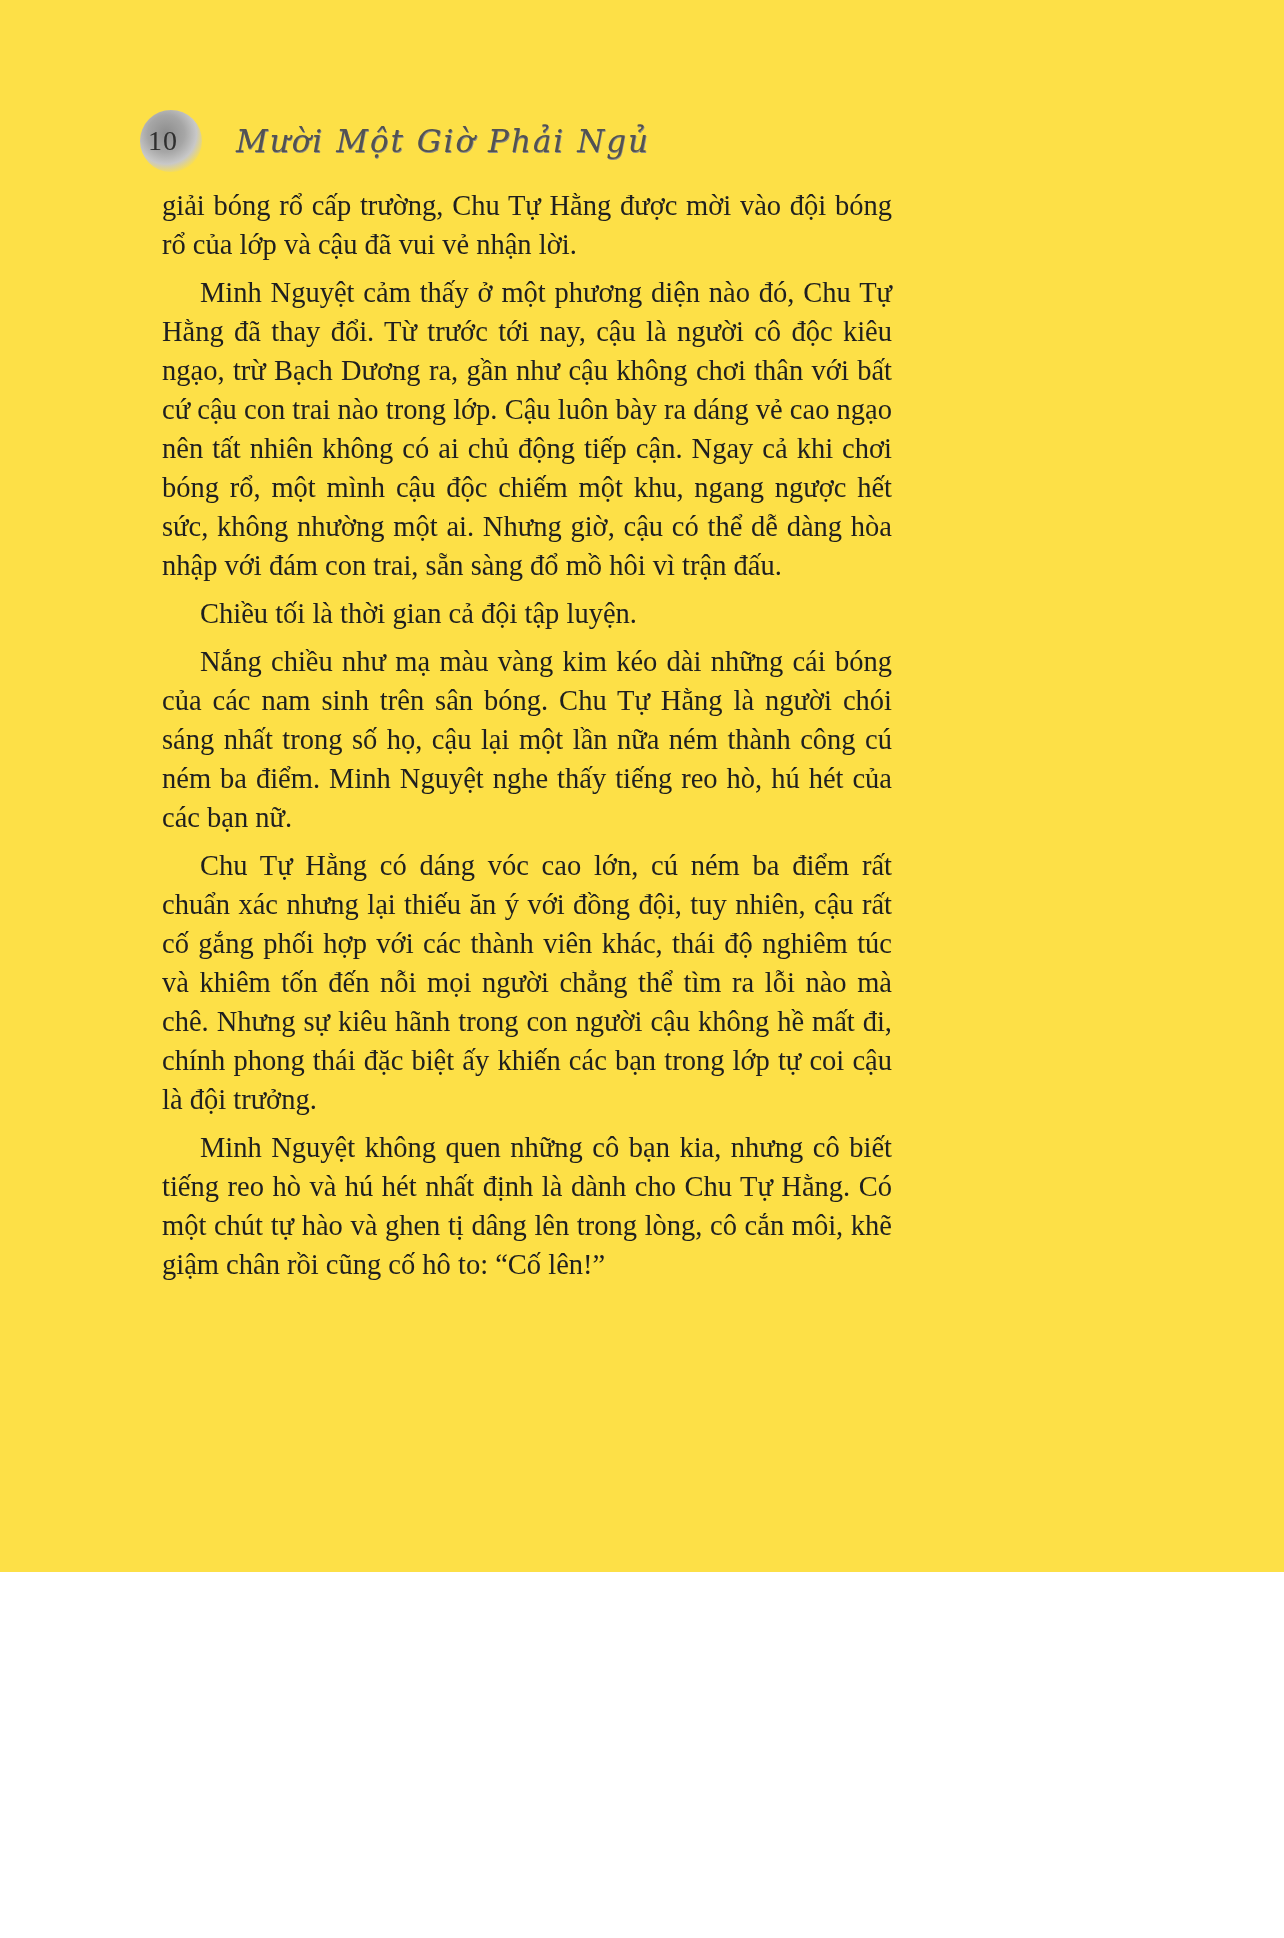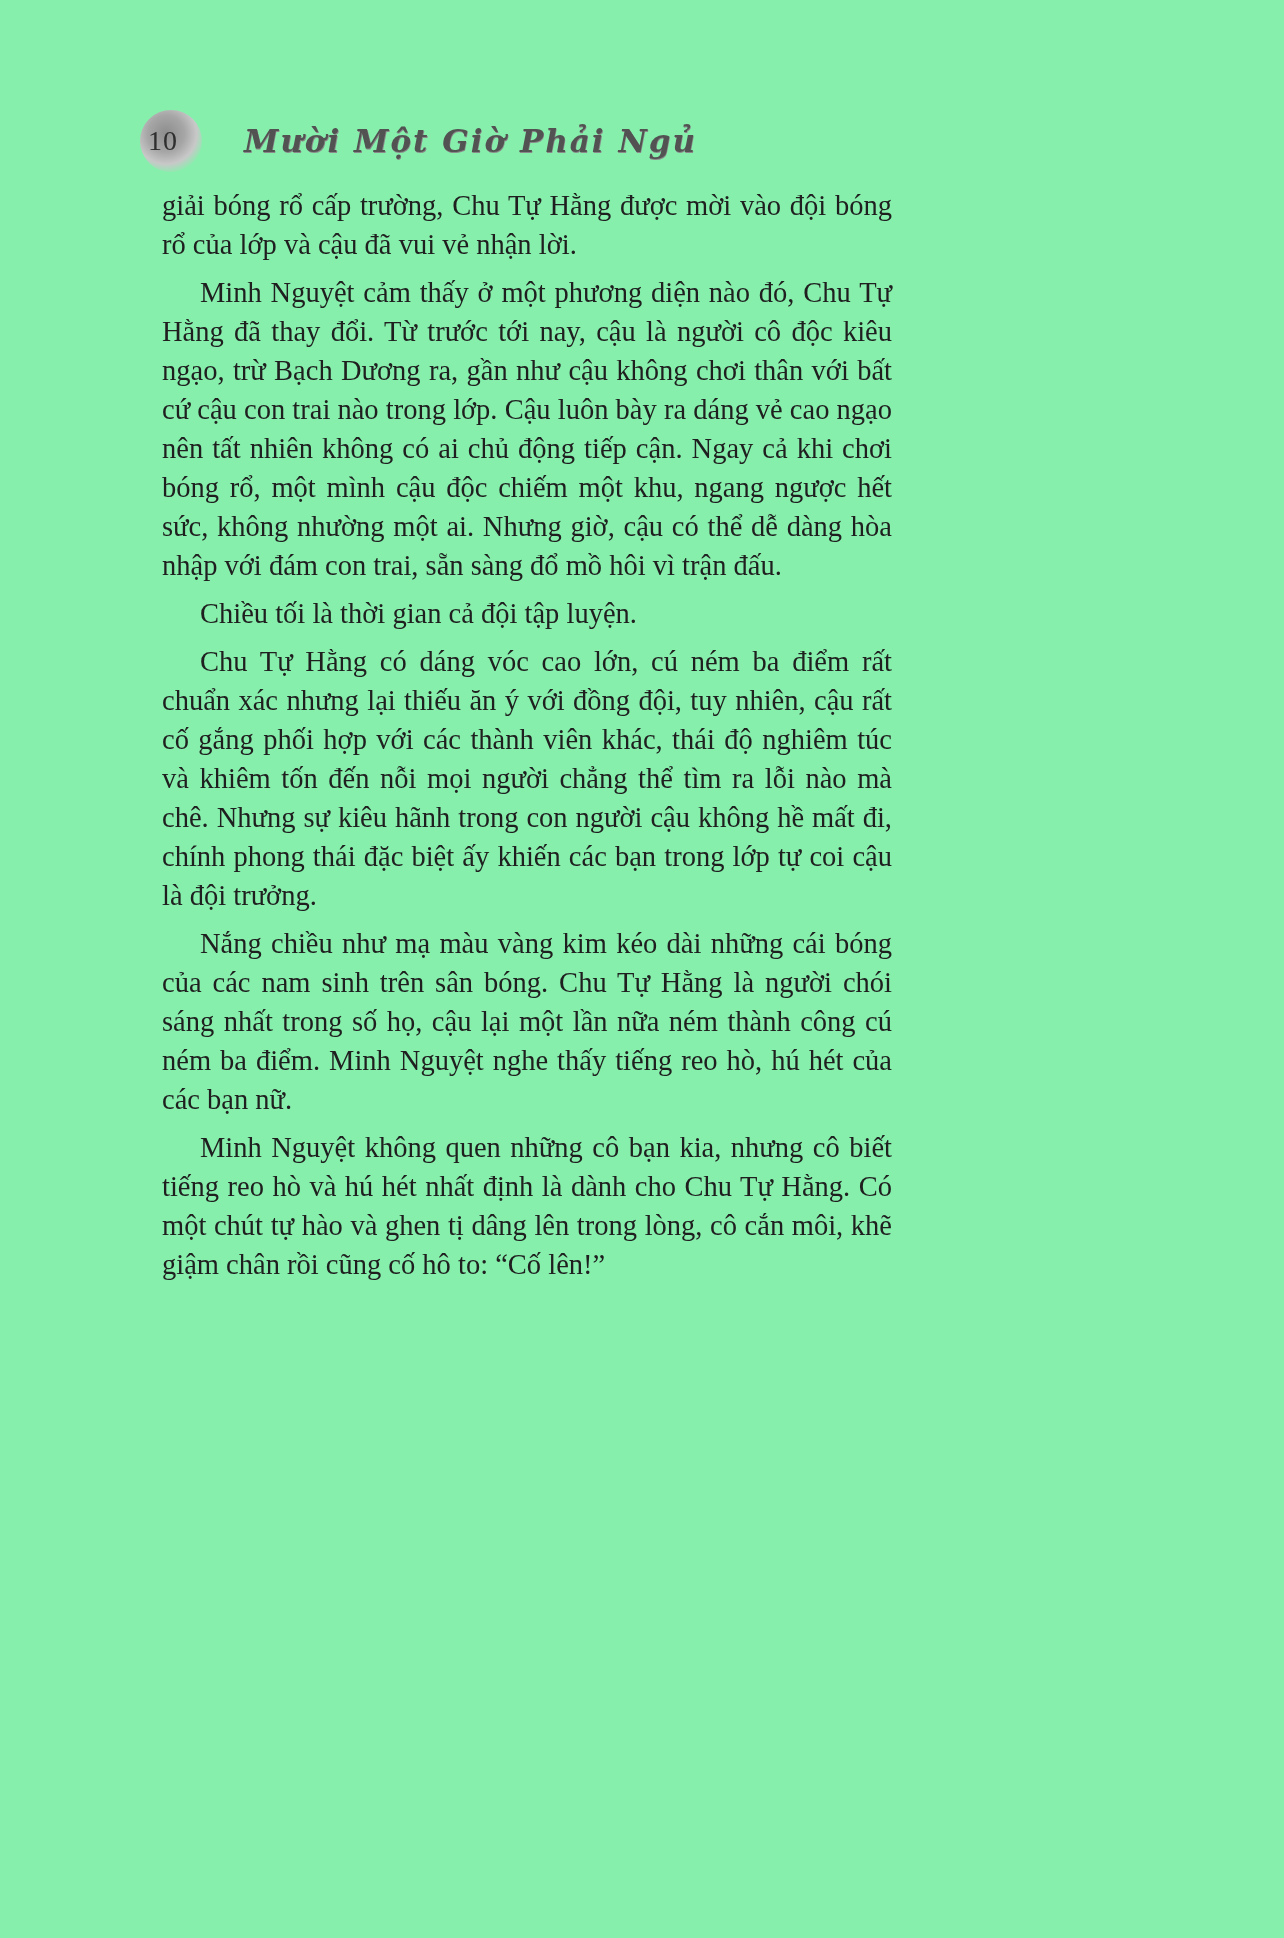--- a/index.html
+++ b/index.html
@@ -4,22 +4,22 @@
 <style>
   * { box-sizing: border-box; }
   html, body {
     margin: 0;
     padding: 0;
     background: #ffffff;
   }
   .page {
     position: relative;
     width: 1284px;
-    height: 1938px;
-    background: #86efac;
+    height: 1572px;
+    background: #fde047;
     overflow: hidden;
     font-family: "Liberation Serif", serif;
   }
 
   
   .page-header {
     position: absolute;
     top: 112px;
     left: 138px;
     display: flex;
@@ -45,24 +45,24 @@
   }
   .page-number {
     position: relative;
     z-index: 1;
     font-size: 28px;
     color: #2f2f2f;
     padding-left: 10px;
     letter-spacing: 1px;
   }
   .book-title {
-    margin: 8px;
+    margin: 0;
     font-family: "DejaVu Serif", serif;
     font-style: italic;
-    font-weight: 700;
+    font-weight: 400;
     font-size: 31px;
     letter-spacing: 2px;
     color: #525252;
     text-shadow: 0.6px 0.6px 0 #8a8a8a;
     white-space: nowrap;
   }
 
   
   .body-text {
     position: absolute;
@@ -92,18 +92,18 @@
       <span class="page-number-ornament"></span>
       <span class="page-number">10</span>
     </div>
     <h1 class="book-title">Mười Một Giờ Phải Ngủ</h1>
   </header>
 
   <main class="body-text">
     <p class="no-indent">giải bóng rổ cấp trường, Chu Tự Hằng được mời vào đội bóng rổ của lớp và cậu đã vui vẻ nhận lời.</p>
     <p>Minh Nguyệt cảm thấy ở một phương diện nào đó, Chu Tự Hằng đã thay đổi. Từ trước tới nay, cậu là người cô độc kiêu ngạo, trừ Bạch Dương ra, gần như cậu không chơi thân với bất cứ cậu con trai nào trong lớp. Cậu luôn bày ra dáng vẻ cao ngạo nên tất nhiên không có ai chủ động tiếp cận. Ngay cả khi chơi bóng rổ, một mình cậu độc chiếm một khu, ngang ngược hết sức, không nhường một ai. Nhưng giờ, cậu có thể dễ dàng hòa nhập với đám con trai, sẵn sàng đổ mồ hôi vì trận đấu.</p>
     <p>Chiều tối là thời gian cả đội tập luyện.</p>
+    <p>Nắng chiều như mạ màu vàng kim kéo dài những cái bóng của các nam sinh trên sân bóng. Chu Tự Hằng là người chói sáng nhất trong số họ, cậu lại một lần nữa ném thành công cú ném ba điểm. Minh Nguyệt nghe thấy tiếng reo hò, hú hét của các bạn nữ.</p>
     <p>Chu Tự Hằng có dáng vóc cao lớn, cú ném ba điểm rất chuẩn xác nhưng lại thiếu ăn ý với đồng đội, tuy nhiên, cậu rất cố gắng phối hợp với các thành viên khác, thái độ nghiêm túc và khiêm tốn đến nỗi mọi người chẳng thể tìm ra lỗi nào mà chê. Nhưng sự kiêu hãnh trong con người cậu không hề mất đi, chính phong thái đặc biệt ấy khiến các bạn trong lớp tự coi cậu là đội trưởng.</p>
-    <p>Nắng chiều như mạ màu vàng kim kéo dài những cái bóng của các nam sinh trên sân bóng. Chu Tự Hằng là người chói sáng nhất trong số họ, cậu lại một lần nữa ném thành công cú ném ba điểm. Minh Nguyệt nghe thấy tiếng reo hò, hú hét của các bạn nữ.</p>
     <p>Minh Nguyệt không quen những cô bạn kia, nhưng cô biết tiếng reo hò và hú hét nhất định là dành cho Chu Tự Hằng. Có một chút tự hào và ghen tị dâng lên trong lòng, cô cắn môi, khẽ giậm chân rồi cũng cố hô to: “Cố lên!”</p>
   </main>
 
 </div>
 
 </body></html>

